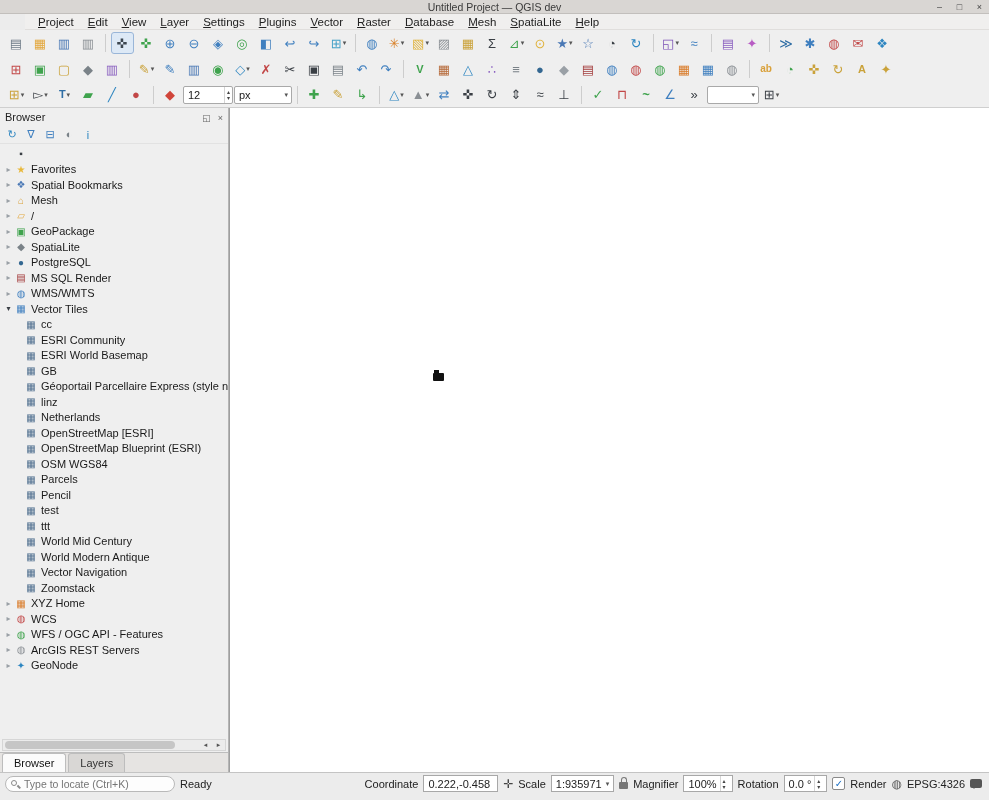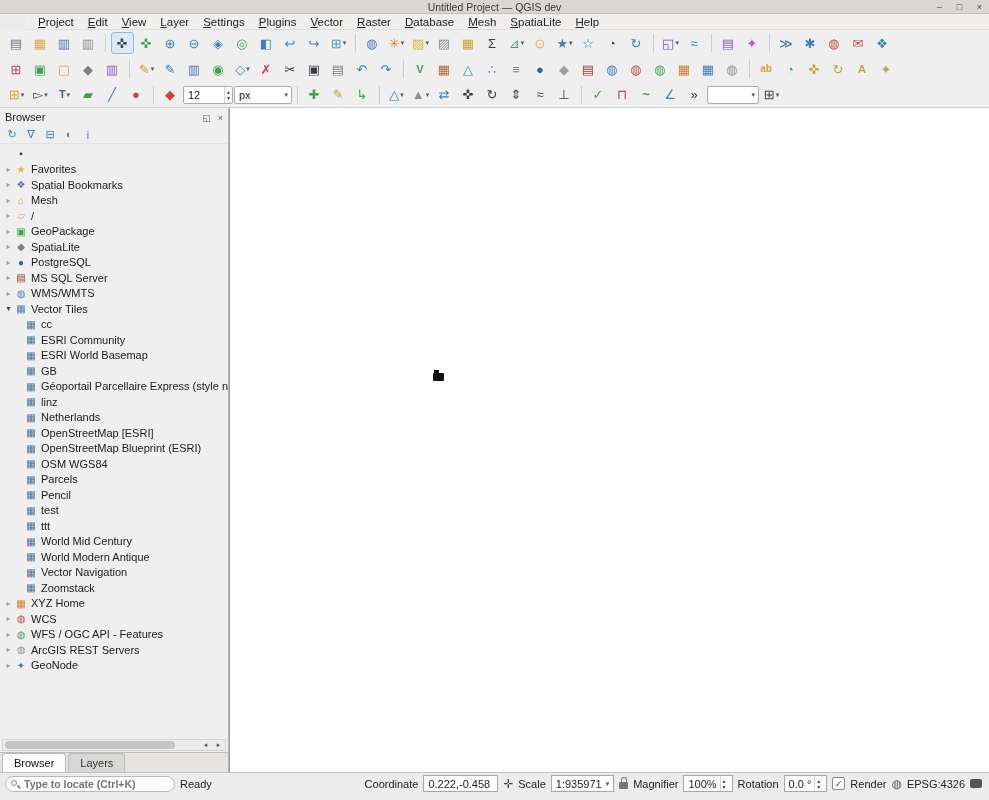--- a/index.html
+++ b/index.html
@@ -57,21 +57,21 @@
   .dtab { padding: 3px 11px 3px 11px; font-size: 11px; color:#333; background:#d9d7d5; border:1px solid #bdbdbd; border-bottom:none; border-radius: 3px 3px 0 0; }
   .dtab.active { background: #fbfbfb; color:#111; }
   .canvas { flex: 1; background: #ffffff; border-left: 1px solid #9f9f9f; position: relative; }
   .stamp { position:absolute; left: 203px; top: 265px; width: 11px; height: 8px; background: #111; border-radius: 1px; }
   .stamp::before { content:""; position:absolute; top: -3px; left: 1px; width: 5px; height: 3px; background:#111; }
 
   
   .statusbar { height: 22px; background: #ececec; border-top: 1px solid #c4c4c4; display:flex; align-items:center; gap: 5px; padding: 0 5px; font-size: 11px; color:#222; }
   .locate-wrap { position: relative; }
   .locate-input { width: 170px; height: 16px; border: 1px solid #b9b9b9; border-radius: 8px; background: #fdfdfd; font-family: "Liberation Sans", sans-serif;
-                  font-size: 10.5px; padding-left: 18px; color:#333; outline:none;font-weight:bold; }
+                  font-size: 10.5px; padding-left: 18px; color:#333; outline:none; }
   .mag-icon { position:absolute; left: 6px; top: 4px; width: 6px; height: 6px; border: 1.5px solid #8a8a8a; border-radius: 50%; }
   .mag-icon::after { content:""; position:absolute; left: 5px; top: 5px; width: 4px; height: 1.5px; background:#8a8a8a; transform: rotate(45deg); }
   .sb-spacer { flex: 1; }
   .sb-field { background:#fff; border:1px solid #a8a8a8; border-radius:0; height: 17px; display:flex; align-items:center; padding: 0 4px; }
   .sb-field .val { padding-right: 3px; }
   .sb-spin { display:flex; flex-direction:column; font-size: 6px; line-height: 6px; color:#444; border-left:1px solid #d5d5d5; padding: 0 2px; height:100%; justify-content:center; }
   .lock { width: 9px; height: 7px; background:#777; border-radius:1px; position:relative; margin-top: 3px; }
   .lock::before { content:""; position:absolute; top:-5px; left:1.5px; width:4px; height:5px; border:1.5px solid #777; border-bottom:none; border-radius: 3px 3px 0 0; }
   .cb { width: 13px; height: 13px; background:#fff; border:1px solid #8a8a8a; border-radius:2px; display:flex; align-items:center; justify-content:center; font-size: 10px; color:#1a6fc4; }
   .globe { font-size: 12px; color:#555; }
@@ -493,21 +493,21 @@
           <span class="tlabel">SpatiaLite</span>
         </div>
         <div class="trow lvl0">
           <span class="arrow" style="color:#9aa0a6">▸</span>
           <span class="ticon" style="color:#336791">●</span>
           <span class="tlabel">PostgreSQL</span>
         </div>
         <div class="trow lvl0">
           <span class="arrow" style="color:#9aa0a6">▸</span>
           <span class="ticon" style="color:#a33c3c">▤</span>
-          <span class="tlabel">MS SQL Server</span>
+          <span class="tlabel">MS SQL Render</span>
         </div>
         <div class="trow lvl0">
           <span class="arrow" style="color:#9aa0a6">▸</span>
           <span class="ticon" style="color:#3f7fbf">◍</span>
           <span class="tlabel">WMS/WMTS</span>
         </div>
         <div class="trow lvl0">
           <span class="arrow" style="color:#3a3f45">▾</span>
           <span class="ticon" style="color:#3f7fbf">▦</span>
           <span class="tlabel">Vector Tiles</span>

